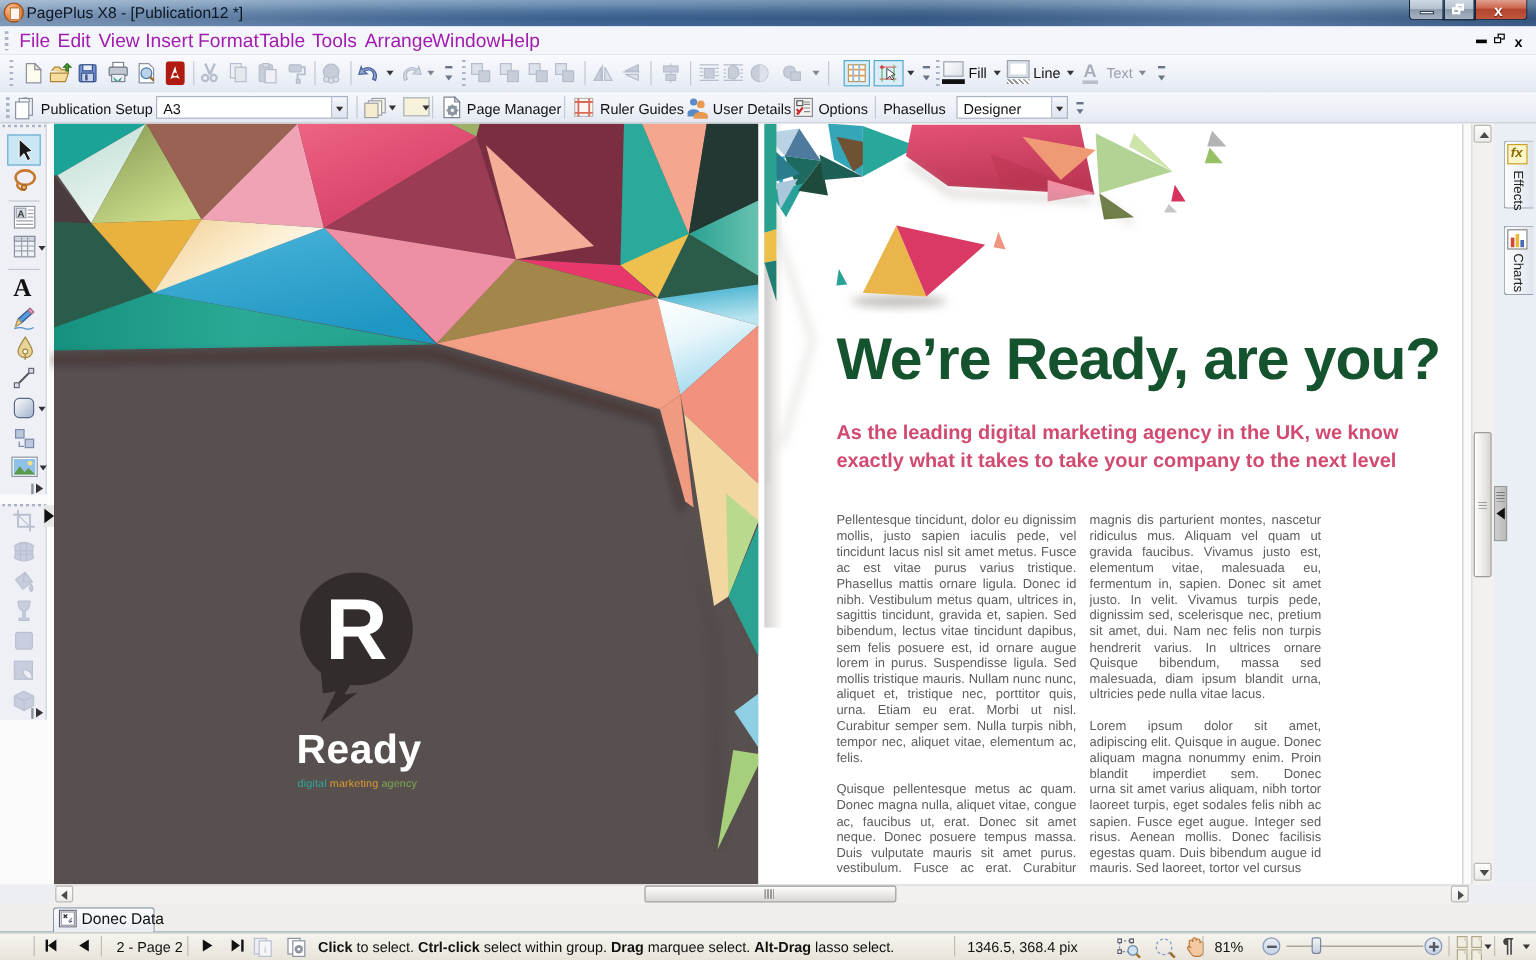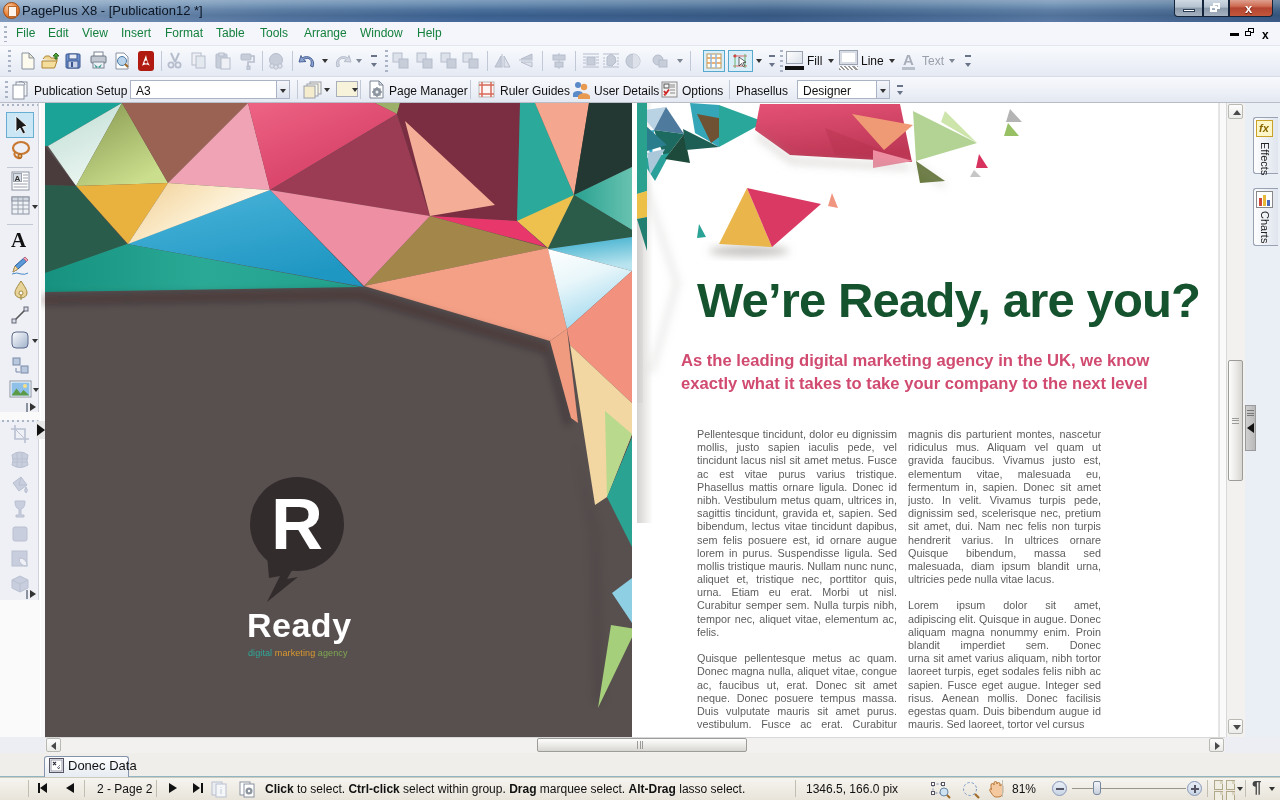--- a/index.html
+++ b/index.html
@@ -11,21 +11,21 @@
 #apptitle{left:22px;top:3px;font-size:13px;color:#0c1624}
 #appicon{left:3px;top:2px;width:17px;height:17px;border-radius:50%;background:radial-gradient(circle at 35% 30%,#fbc9a0,#e87e33 55%,#c85c17);border:1px solid #9a4a12}
 #appicon:after{content:"";position:absolute;left:4px;top:3px;width:7px;height:9px;background:#fdf4ec;border:1px solid #b96a2c}
 .wbtn{top:0;height:17px;border:1px solid #14243a;border-top:none;background:linear-gradient(180deg,#cfd9e4 0%,#b4c1ce 45%,#8b9aab 50%,#a5b2c0 100%)}
 #btnmin{left:1174px;width:29px;border-bottom-left-radius:4px}
 #btnmax{left:1203px;width:26px}
 #btnclose{left:1229px;width:44px;background:linear-gradient(180deg,#dfa090 0%,#cd6950 40%,#b44430 50%,#c2573c 100%);border-bottom-right-radius:4px}
 .wbtn .g{position:absolute;color:#fff}
 
 #menubar{left:0;top:22px;width:1280px;height:24px;background:#f4f6fb;border-bottom:1px solid #e2e6ee}
-.menu{top:26px;font-size:12px;color:#15803d}
+.menu{top:26px;font-size:16px;color:#a21caf}
 
 .mdib{top:28px;color:#000}
 
 #tb1{left:0;top:46px;width:1280px;height:31px;background:linear-gradient(180deg,#f8fafd 0%,#eef1f8 55%,#e4e9f3 100%);border-bottom:1px solid #d7dce6}
 #tb2{left:0;top:77px;width:1280px;height:26px;background:linear-gradient(180deg,#f6f8fc 0%,#edf0f7 60%,#e3e8f2 100%);border-bottom:1px solid #b8bdc7}
 .grip{width:3px;background:repeating-linear-gradient(180deg,#aab4c4 0 2px,transparent 2px 5px)}
 .vsep{width:1px;background:#c2c9d6}
 .tbtxt{font-size:12px;color:#111}
 .dd{width:0;height:0;border-left:3px solid transparent;border-right:3px solid transparent;border-top:4px solid #333}
 .ddg{border-top-color:#7e8694}
@@ -41,21 +41,21 @@
 .sthumbh{background:linear-gradient(180deg,#fdfdfd,#e8e7e4 60%,#d8d6d2);border:1px solid #9c9c98;border-radius:2px}
 #hscroll{left:45px;top:737px;width:1180px;height:16px;background:#f4f3f1}
 #tabrow{left:0;top:753px;width:1280px;height:24px;background:#efeeea;border-bottom:1px solid #9dbbc9}
 #statusbar{left:0;top:777px;width:1280px;height:23px;background:linear-gradient(180deg,#f5f3ee,#e9e6de)}
 .stxt{font-size:12px;color:#111;top:782px}
 
 .railtab{left:1253px;width:25px;background:linear-gradient(90deg,#fdfdfe,#dfe5ee);border:1px solid #98a2b2;border-radius:3px 0 0 3px;border-right:none}
 .vtext{position:absolute;font-size:11px;color:#222;writing-mode:vertical-rl}
 
 #h1{left:697px;top:272px;font-size:49px;font-weight:bold;color:#14532d;letter-spacing:-.85px;white-space:nowrap}
-#sub{left:681px;top:350px;font-size:16.6px;font-weight:bold;color:#d14a70;line-height:22.8px;white-space:nowrap}
+#sub{left:697px;top:350px;font-size:16.6px;font-weight:bold;color:#d14a70;line-height:22.8px;white-space:nowrap}
 .bodycol{font-size:10.8px;line-height:13.2px;color:#5d5d5d;text-align:justify}
 .bodycol .ln{height:13.2px;overflow:hidden}
 .bodycol .j:after{content:"";display:inline-block;width:100%}
 .gap{height:13.2px}
 #col1{left:697px;top:428px;width:200px}
 #col2{left:908px;top:428px;width:193px}
 
 #ready{left:247px;top:606px;font-size:34px;font-weight:bold;color:#fff;letter-spacing:.5px}
 #tagline{left:248px;top:648px;font-size:9px;letter-spacing:.1px}
 </style></head>
@@ -633,21 +633,21 @@
       <text x="11" y="14" font-size="9" fill="#b9c0d0" text-anchor="middle" font-family="Liberation Sans">i</text>
     </svg>
 <svg class="abs" style="left:238px;top:780px" width="20" height="19">
       <rect x="2" y="2" width="10" height="13" fill="#fff" stroke="#8a92a0"></rect>
       <rect x="6" y="4" width="10" height="13" fill="#fff" stroke="#8a92a0"></rect>
       <circle cx="11" cy="11" r="3.5" fill="#8c949e"></circle>
       <circle cx="11" cy="11" r="1.2" fill="#fff"></circle>
     </svg>
 <div class="abs stxt" style="left:265px"><b>Click</b> to select. <b>Ctrl-click</b> select within group. <b>Drag</b> marquee select. <b>Alt-Drag</b> lasso select.</div>
 <div class="abs" style="left:795px;top:780px;width:1px;height:17px;background:#c3beb2"></div>
-<div class="abs stxt" style="left:806px">1346.5, 166.0 pix</div>
+<div class="abs stxt" style="left:806px">1346.5, 368.4 pix</div>
 <svg class="abs" style="left:931px;top:780px" width="22" height="19">
       <rect x="2" y="4" width="10" height="9" fill="none" stroke="#7a88a8" stroke-dasharray="2,1.5"></rect>
       <rect x="0.5" y="2.5" width="3" height="3" fill="#fff" stroke="#556"></rect>
       <rect x="10.5" y="2.5" width="3" height="3" fill="#fff" stroke="#556"></rect>
       <rect x="0.5" y="11.5" width="3" height="3" fill="#fff" stroke="#556"></rect>
       <circle cx="13" cy="12" r="4" fill="#cfe2f0" stroke="#6a88a8"></circle>
       <line x1="16" y1="15" x2="19" y2="18" stroke="#a06a28" stroke-width="2"></line>
     </svg>
 <svg class="abs" style="left:961px;top:780px" width="22" height="19">
       <circle cx="9" cy="9" r="6.5" fill="none" stroke="#7a98c8" stroke-dasharray="2.5,2"></circle>

